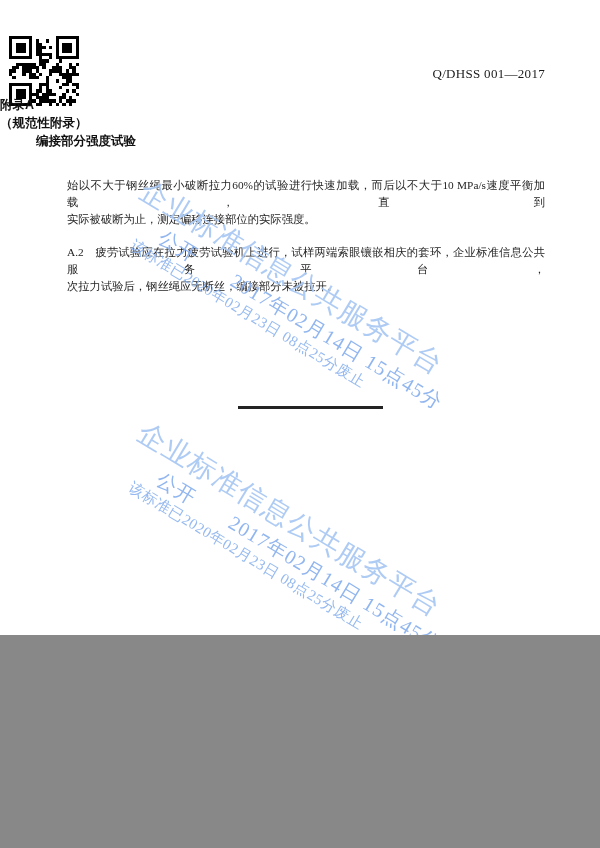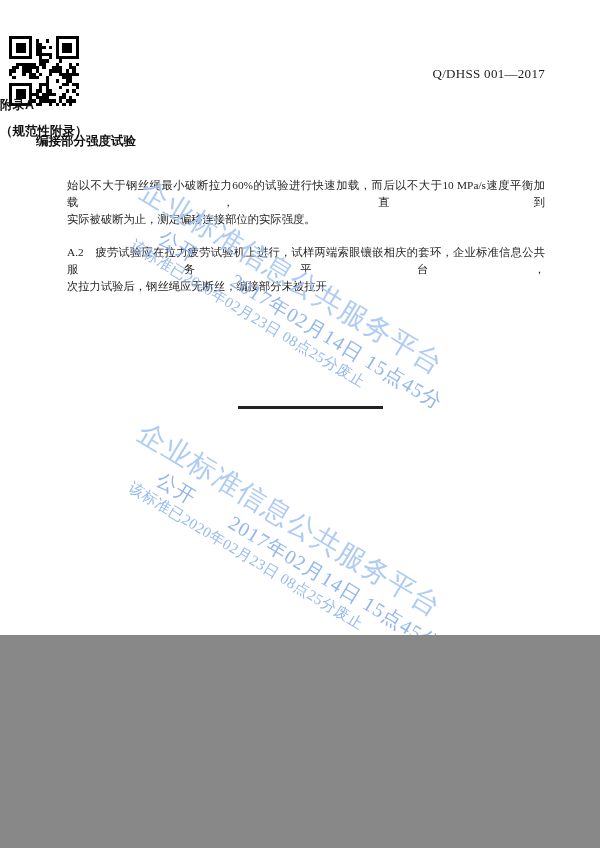--- a/index.html
+++ b/index.html
@@ -20,21 +20,21 @@
     position:absolute;top:66px;right:55px;
     font-size:13px;letter-spacing:0.3px;color:#1a1a1a;
   }
   
   .title-line{
     position:absolute;left:0;width:600px;text-align:left;
     font-family:"Liberation Sans","DejaVu Sans",sans-serif;
     font-weight:bold;font-size:12.5px;color:#111;
   }
   .t1{top:97px;}
-  .t2{top:115px;margin-top:8px;}
+  .t2{top:115px;}
   .t3{top:133px;padding-left:36px;}
   
   .body-block{position:absolute;left:67px;width:478px;font-size:11.3px;line-height:17px;color:#1f1f1f;}
   .p1{top:177px;}
   .p2{top:244px;}
   .bodyline{text-align:justify;text-align-last:justify;white-space:normal;}
   .bodyline.last{text-align-last:left;}
   
   .mid-rule{position:absolute;left:238px;top:406px;width:145px;height:3px;background:#232323;}
   

